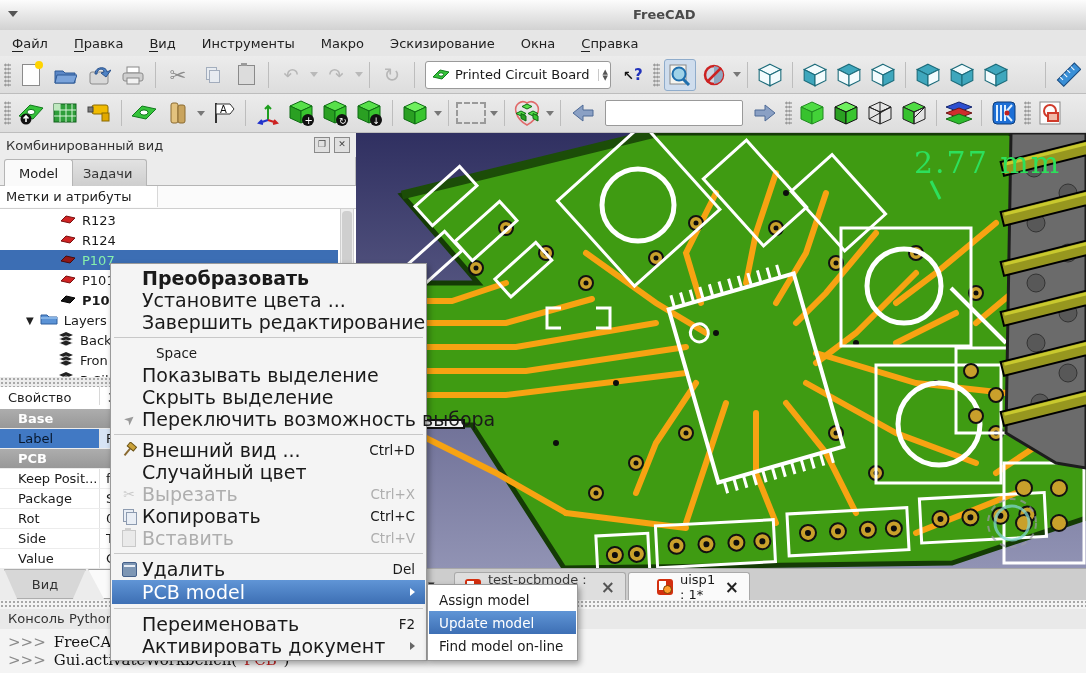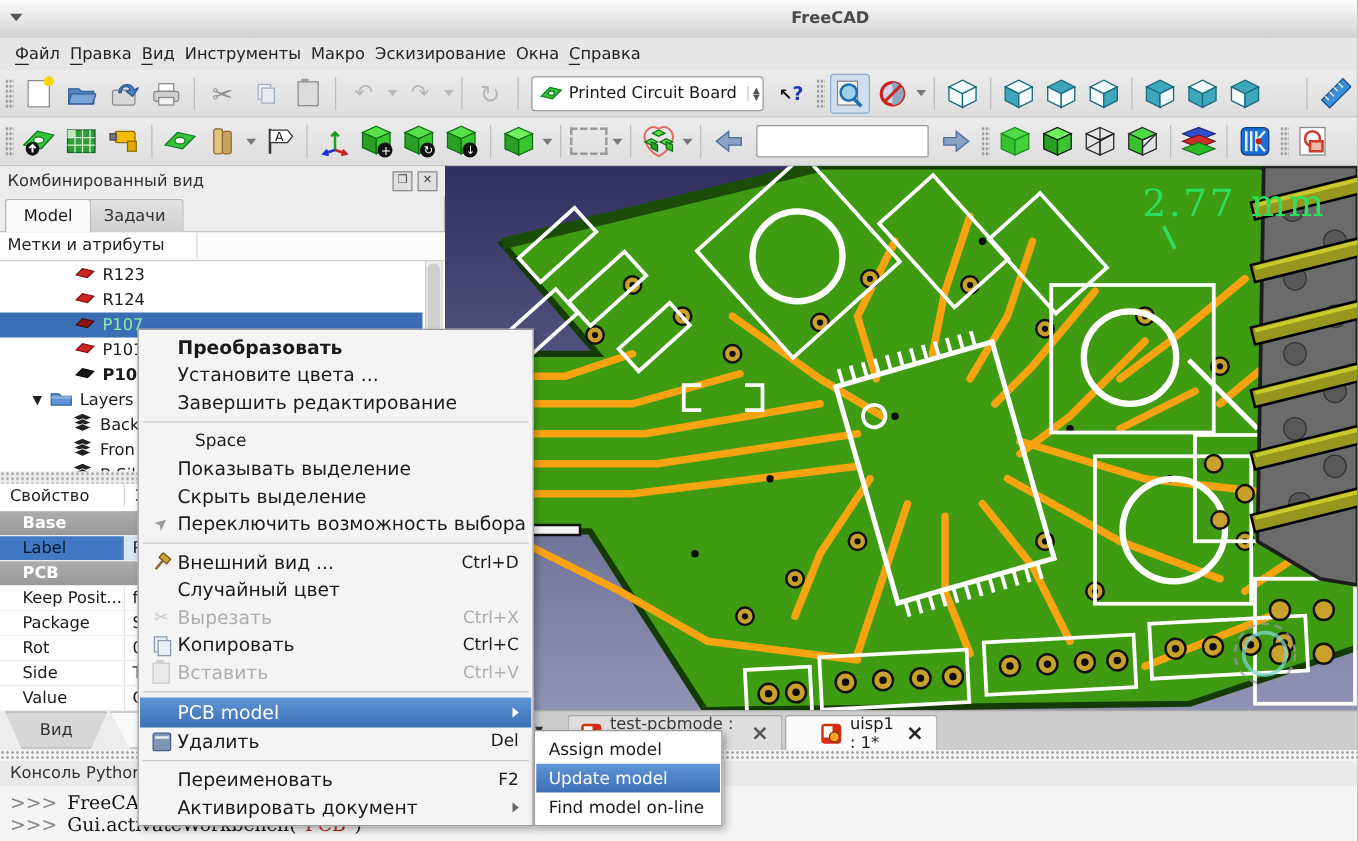--- a/index.html
+++ b/index.html
@@ -5,21 +5,21 @@
   html,body{margin:0;padding:0;background:#9a9a9a;}
   #app{position:relative;width:1086px;height:673px;overflow:hidden;
        font-family:"DejaVu Sans","Liberation Sans",sans-serif;font-size:13px;color:#1a1a1a;
        background:#e6e6e6;user-select:none;}
   .abs{position:absolute;}
   
   #titlebar{left:0;top:0;width:1086px;height:30px;background:linear-gradient(#fcfcfc,#d2d2d2);border-bottom:1px solid #9f9f9f;}
   #title{left:633px;top:7px;font-weight:bold;color:#4a4a4a;}
   #tbar-arrow{left:8px;top:11px;width:0;height:0;border-left:5px solid transparent;border-right:5px solid transparent;border-top:6px solid #555;}
   
-  #menubar{left:0;top:30px;width:1086px;height:26px;background:#e6e6e6;display:flex;align-items:center;padding-left:8px;box-sizing:border-box;}
+  #menubar{left:0;top:30px;width:1086px;height:26px;background:#e6e6e6;display:flex;align-items:center;padding-left:8px;gap:18px;box-sizing:border-box;}
   .mbi{padding:2px 4px;color:#222;}
   .mbi .u{border-bottom:1px solid #222;}
   
   .toolbar{left:0;width:1086px;background:linear-gradient(#ececec,#dddddd);display:flex;align-items:center;box-sizing:border-box;border-bottom:1px solid #bdbdbd;}
   #tb1{top:56px;height:38px;padding:0 2px;gap:2px;}
   #tb2{top:94px;height:39px;padding:0 2px;gap:2px;}
   .thandle{width:7px;height:24px;background:radial-gradient(#9a9a9a 1px,transparent 1.2px);background-size:3px 4px;margin:0 2px;}
   .tsep{width:1px;height:26px;background:#bdbdbd;margin:0 4px;}
   .tbtn{width:32px;height:32px;display:flex;align-items:center;justify-content:center;border-radius:3px;flex:0 0 auto;}
   .tbtn.dis{opacity:.38;filter:grayscale(1);}
@@ -79,21 +79,21 @@
   #console{left:0;top:600px;width:1086px;height:73px;background:#f4f4f4;}
   #csplit{left:0;top:0;width:1086px;height:9px;}
   #ctitle{left:0;top:9px;width:1086px;height:20px;background:#e9e9e9;padding:2px 0 0 8px;box-sizing:border-box;color:#333;}
   .cline{position:absolute;left:8px;font-family:"DejaVu Serif","Liberation Serif",serif;font-size:15px;color:#111;}
   .cline .pr{color:#8a8a8a;margin-right:8px;}
   .cline .str{color:#c01f1f;}
   
   #ctxmenu{left:110px;top:263px;width:317px;background:#f4f4f4;border:1px solid #9a9a9a;box-shadow:2px 3px 6px rgba(0,0,0,.35);padding:3px 1px;box-sizing:border-box;z-index:50;}
   .mi{height:22px;display:flex;align-items:center;padding:0 10px 0 4px;}
   .mic{width:26px;height:18px;flex:0 0 auto;display:flex;align-items:center;justify-content:center;}
-  .mil{flex:1;white-space:nowrap;font-size:15px;}
+  .mil{flex:1;white-space:nowrap;font-size:19px;}
   .mil.b{font-weight:bold;}
   .mis{color:#1a1a1a;font-size:13.5px;margin-left:14px;}
   .mi.dis .mil,.mi.dis .mis{color:#aeaeae;}
   .mi.dis .mic{opacity:.4;}
   .mi.hl{background:linear-gradient(#6095d6,#3d6fb4);color:#fff;height:24px;}
   .mi.hl .mil{color:#fff;}
   .subarr{width:0;height:0;border-top:4px solid transparent;border-bottom:4px solid transparent;border-left:5px solid #666;margin-left:8px;flex:0 0 auto;}
   .mi.hl .subarr{border-left-color:#fff;}
   .msep{height:1px;background:#c8c8c8;margin:4px 2px;}
   
@@ -924,32 +924,32 @@
         <span class="mis">Ctrl+C</span>
       </div>
     <div class="mi dis">
         <span class="mic">
           <span class="i-paste"></span>
         </span>
         <span class="mil">Вставить</span>
         <span class="mis">Ctrl+V</span>
       </div>
     <div class="msep"></div>
-    <div class="mi hl">
-        <span class="mic"></span>
-        <span class="mil">PCB model</span>
-        <span class="subarr"></span>
-      </div>
     <div class="mi">
         <span class="mic">
           <span class="i-trash"></span>
         </span>
         <span class="mil">Удалить</span>
         <span class="mis">Del</span>
       </div>
+    <div class="mi hl">
+        <span class="mic"></span>
+        <span class="mil">PCB model</span>
+        <span class="subarr"></span>
+      </div>
     <div class="msep"></div>
     <div class="mi">
         <span class="mic"></span>
         <span class="mil">Переименовать</span>
         <span class="mis">F2</span>
       </div>
     <div class="mi">
         <span class="mic"></span>
         <span class="mil">Активировать документ</span>
         <span class="subarr"></span>

